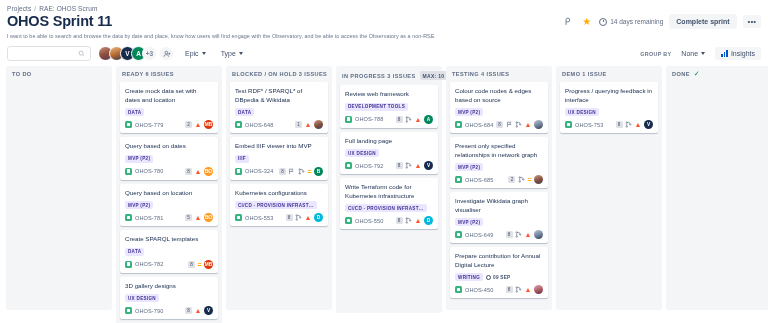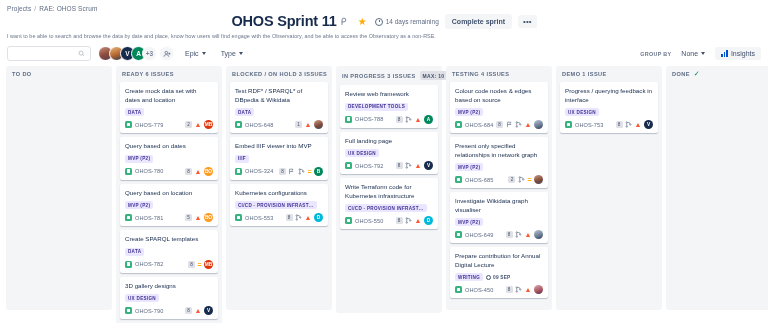--- a/index.html
+++ b/index.html
@@ -17,21 +17,21 @@
   .breadcrumb {
     display: flex; align-items: center; gap: 3px;
     font-size: 6.5px; color: #6b778c;
     padding: 5px 0 0 7px; letter-spacing: .1px;
   }
   .breadcrumb .crumb { color: #5e6c84; }
   .breadcrumb .sep { color: #97a0af; }
 
   
   .title-row {
-    display: flex; align-items: center; justify-content: center;
+    display: flex; align-items: center; justify-content: space-between;
     padding: 1px 7px 0 7px;
   }
   .page-title {
     font-size: 14.5px; font-weight: bold; color: #172b4d;
     letter-spacing: -0.2px; line-height: 17px;
   }
   .title-actions { display: flex; align-items: center; gap: 6px; }
   .icon-btn {
     width: 13px; height: 13px; display: flex;
     align-items: center; justify-content: center;

